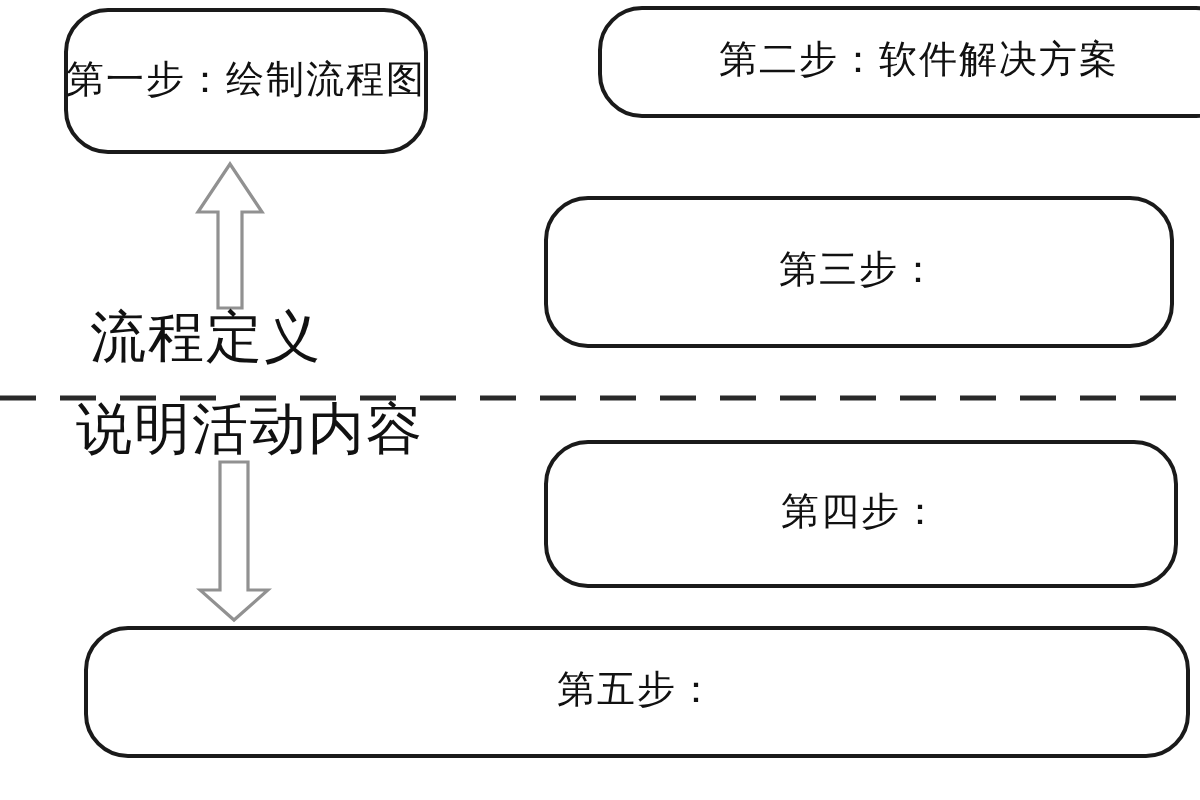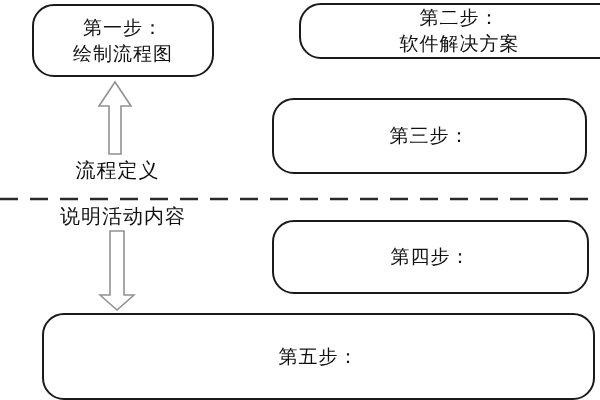--- a/index.html
+++ b/index.html
@@ -16,49 +16,49 @@
     font-family: "Liberation Serif", "DejaVu Serif", serif;
     color: #111111;
   }
   .box {
     position: absolute;
     box-sizing: border-box;
     border: 2px solid #1a1a1a;
     border-radius: 22px;
     background: #ffffff;
     display: flex;
-    flex-direction: column;
+    flex-direction: row;
     align-items: center;
     justify-content: center;
     text-align: center;
   }
   .box .line {
     font-size: 19px;
     line-height: 26px;
     white-space: nowrap;
     letter-spacing: 1px;
   }
   .float-label {
     position: absolute;
-    font-size: 20px;
+    font-size: 28px;
     line-height: 24px;
-    text-align: center;
+    text-align: left;
     white-space: nowrap;
     letter-spacing: 1px;
   }
   .arrow-svg, .divider-svg {
     position: absolute;
     display: block;
   }
   
   #box-step1 { left: 32px;  top: 4px;   width: 182px; height: 73px; }
   #box-step2 { left: 256px; top: 3px;   width: 321px; height: 56px; margin-left: 43px; }
   #box-step3 { left: 272px; top: 98px;  width: 315px; height: 76px; }
   #box-step4 { left: 272px; top: 220px; width: 317px; height: 74px; }
-  #box-step5 { left: 42px;  top: 313px; width: 553px; height: 87px; }
+  #box-step5 { left: 42px;  top: 313px; width: 553px; height: 66px; }
   #label-process    { left: 45px; top: 158px; width: 145px; }
   #label-software   { left: 38px; top: 204px; width: 170px; }
   #arrow-up   { left: 97px; top: 80px; }
   #arrow-down { left: 98px; top: 230px; }
   #divider    { left: 0; top: 196px; }
 </style>
 </head>
 <body>
 
 <div id="canvas">

